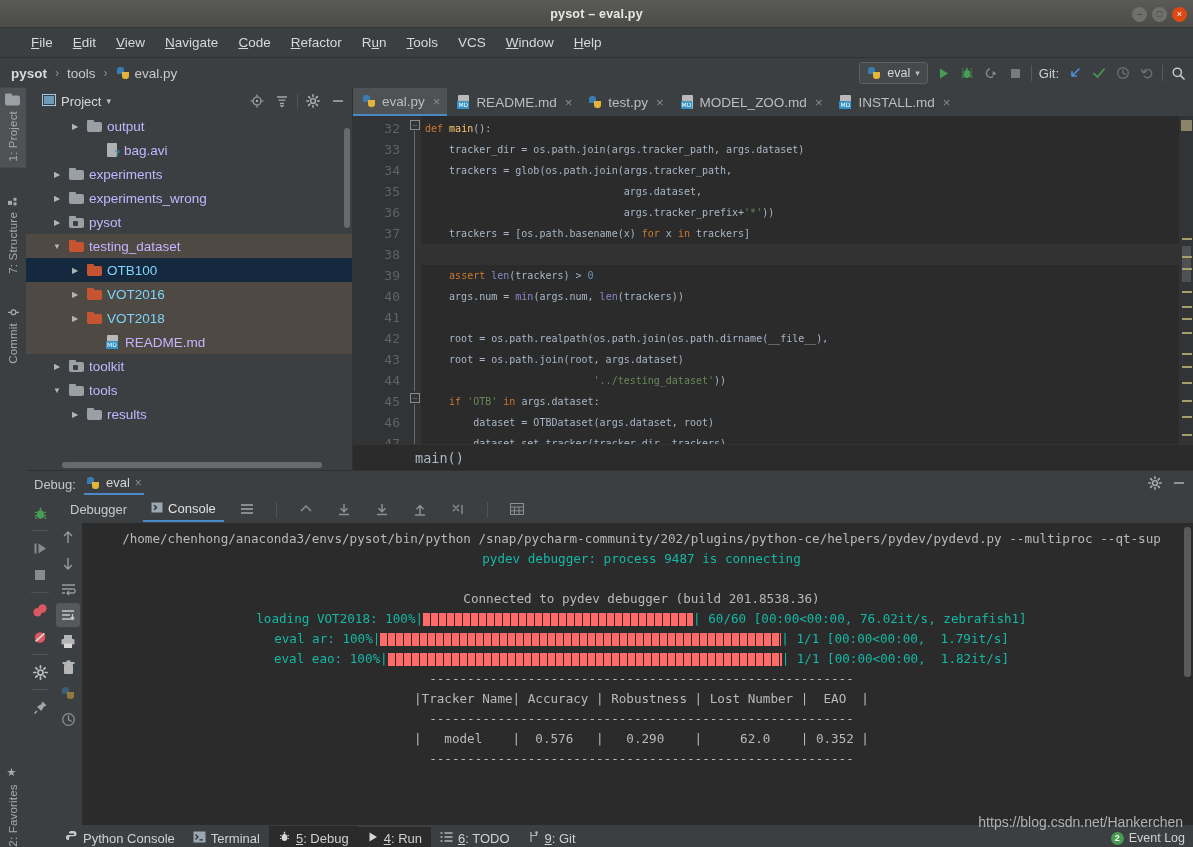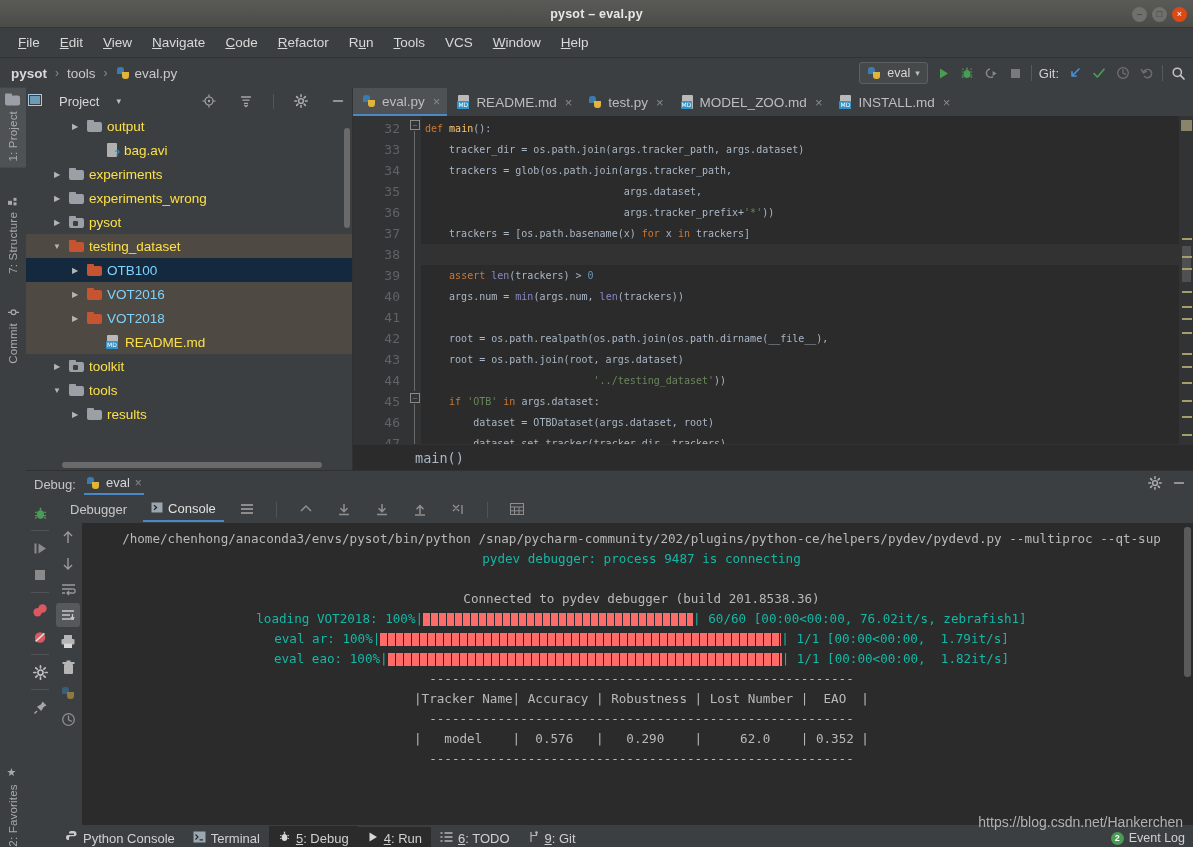--- a/index.html
+++ b/index.html
@@ -22,21 +22,21 @@
   }
   #titlebar .ttl { font-size:12.5px; font-weight:bold; color:#e8e8e8; letter-spacing:.2px;}
   #winbtns { position:absolute; right:6px; top:0; height:28px; display:flex; align-items:center; gap:5px;}
   .wb { width:15px; height:15px; border-radius:50%; display:flex; align-items:center; justify-content:center;
         font-size:9px; color:#3a3a36; background:#6f6f6b; }
   .wb.close { background:#dd4814; color:#fff; }
 
   
   #menubar {
     height:30px; background:#3c3f41; display:flex; align-items:center;
-    padding-left:8px; gap:0px; border-bottom:1px solid #323232;
+    padding-left:21px; gap:0px; border-bottom:1px solid #323232;
   }
   #menubar .mi { padding:4px 10px; font-size:13.5px; color:#d8d8d8; cursor:default; }
   #menubar .mi u { text-decoration:underline; }
 
   
   #navbar {
     height:30px; background:#3c3f41; display:flex; align-items:center;
     padding-left:8px; gap:3px; position:relative;
   }
   #navbar .crumb { font-size:13.5px; color:#c9c9c9; padding:1px 3px; display:flex; align-items:center; gap:4px;}
@@ -59,37 +59,37 @@
     display:flex; align-items:center; gap:5px; justify-content:center;
     padding:6px 0;
   }
   .railtxt.active { background:#4e5254; }
 
   #content { flex:1; display:flex; flex-direction:column; min-width:0;}
   #upper { height:382px; display:flex; min-height:0;}
 
   
   #projpanel { width:327px; flex:none; background:#3c3f41; display:flex; flex-direction:column; border-right:1px solid #2f3133;}
-  #projhdr { height:26px; display:flex; align-items:center; padding:0 4px 0 2px; gap:17px;}
+  #projhdr { height:26px; display:flex; align-items:center; padding:0 4px 0 16px; gap:5px;}
   #projhdr .ttl { font-size:13px; color:#d6d6d6;}
   #projhdr .sp { flex:1;}
   #projhdr .ic { width:20px; height:20px; display:flex; align-items:center; justify-content:center; color:#a6a6a6;}
   #tree { flex:1; background:#3c3f41; overflow:hidden; position:relative; font-size:13.5px; }
   .trow { height:24px; display:flex; align-items:center; gap:5px; padding-left:6px; white-space:nowrap;}
   .trow.sel { background:#15293e; }
   .trow.hl  { background:#4e4a43; }
   .arr { width:14px; text-align:center; font-size:8px; color:#b5b5b5; flex:none;}
   .arr.none { color:transparent;}
   .fldr { width:15px; height:12px; flex:none; position:relative;}
   .fldr:before{ content:""; position:absolute; left:0; top:2px; width:15px; height:10px; border-radius:1px 2px 2px 2px; background:#9aa0a6;}
   .fldr:after { content:""; position:absolute; left:0; top:0px; width:7px; height:3px; border-radius:1px; background:#9aa0a6;}
   .fldr.orange:before{ background:#c75430;} .fldr.orange:after{ background:#c75430;}
   .fldr.mod:before{ background:#9aa0a6;} .fldr.mod:after{background:#9aa0a6;}
   .fldr.mod .dot { position:absolute; left:4px; top:5px; width:5px; height:5px; background:#3c3f41; border-radius:1px; z-index:2;}
-  .tlabel { color:#fde047;}
+  .tlabel { color:#c4b5fd;}
   .tlabel.green { color:#7dd3fc;}
   .ic-md { width:15px; height:14px; flex:none; position:relative;}
   .ic-md:before{ content:""; position:absolute; inset:0 2px; background:#b9b9b9; border-radius:1px;}
   .ic-md .mdtag{ position:absolute; left:1px; bottom:0; background:#3592c4; color:#fff; font-size:6px;
      line-height:6px; padding:1px 1px; border-radius:1px; font-family:"DejaVu Sans",sans-serif; z-index:3;}
   .ic-py { width:15px; height:14px; flex:none; position:relative;}
   .ic-py:before{content:"";position:absolute;left:1px;top:1px;width:7px;height:7px;background:#3a7cb0;border-radius:3px 3px 0 0;}
   .ic-py:after{content:"";position:absolute;left:6px;top:6px;width:7px;height:7px;background:#e2b53a;border-radius:0 0 3px 3px;}
   .ic-file{ width:14px; height:14px; flex:none; position:relative;}
   .ic-file:before{content:"";position:absolute;inset:0 2px;background:#b0b0b0;border-radius:1px;}

